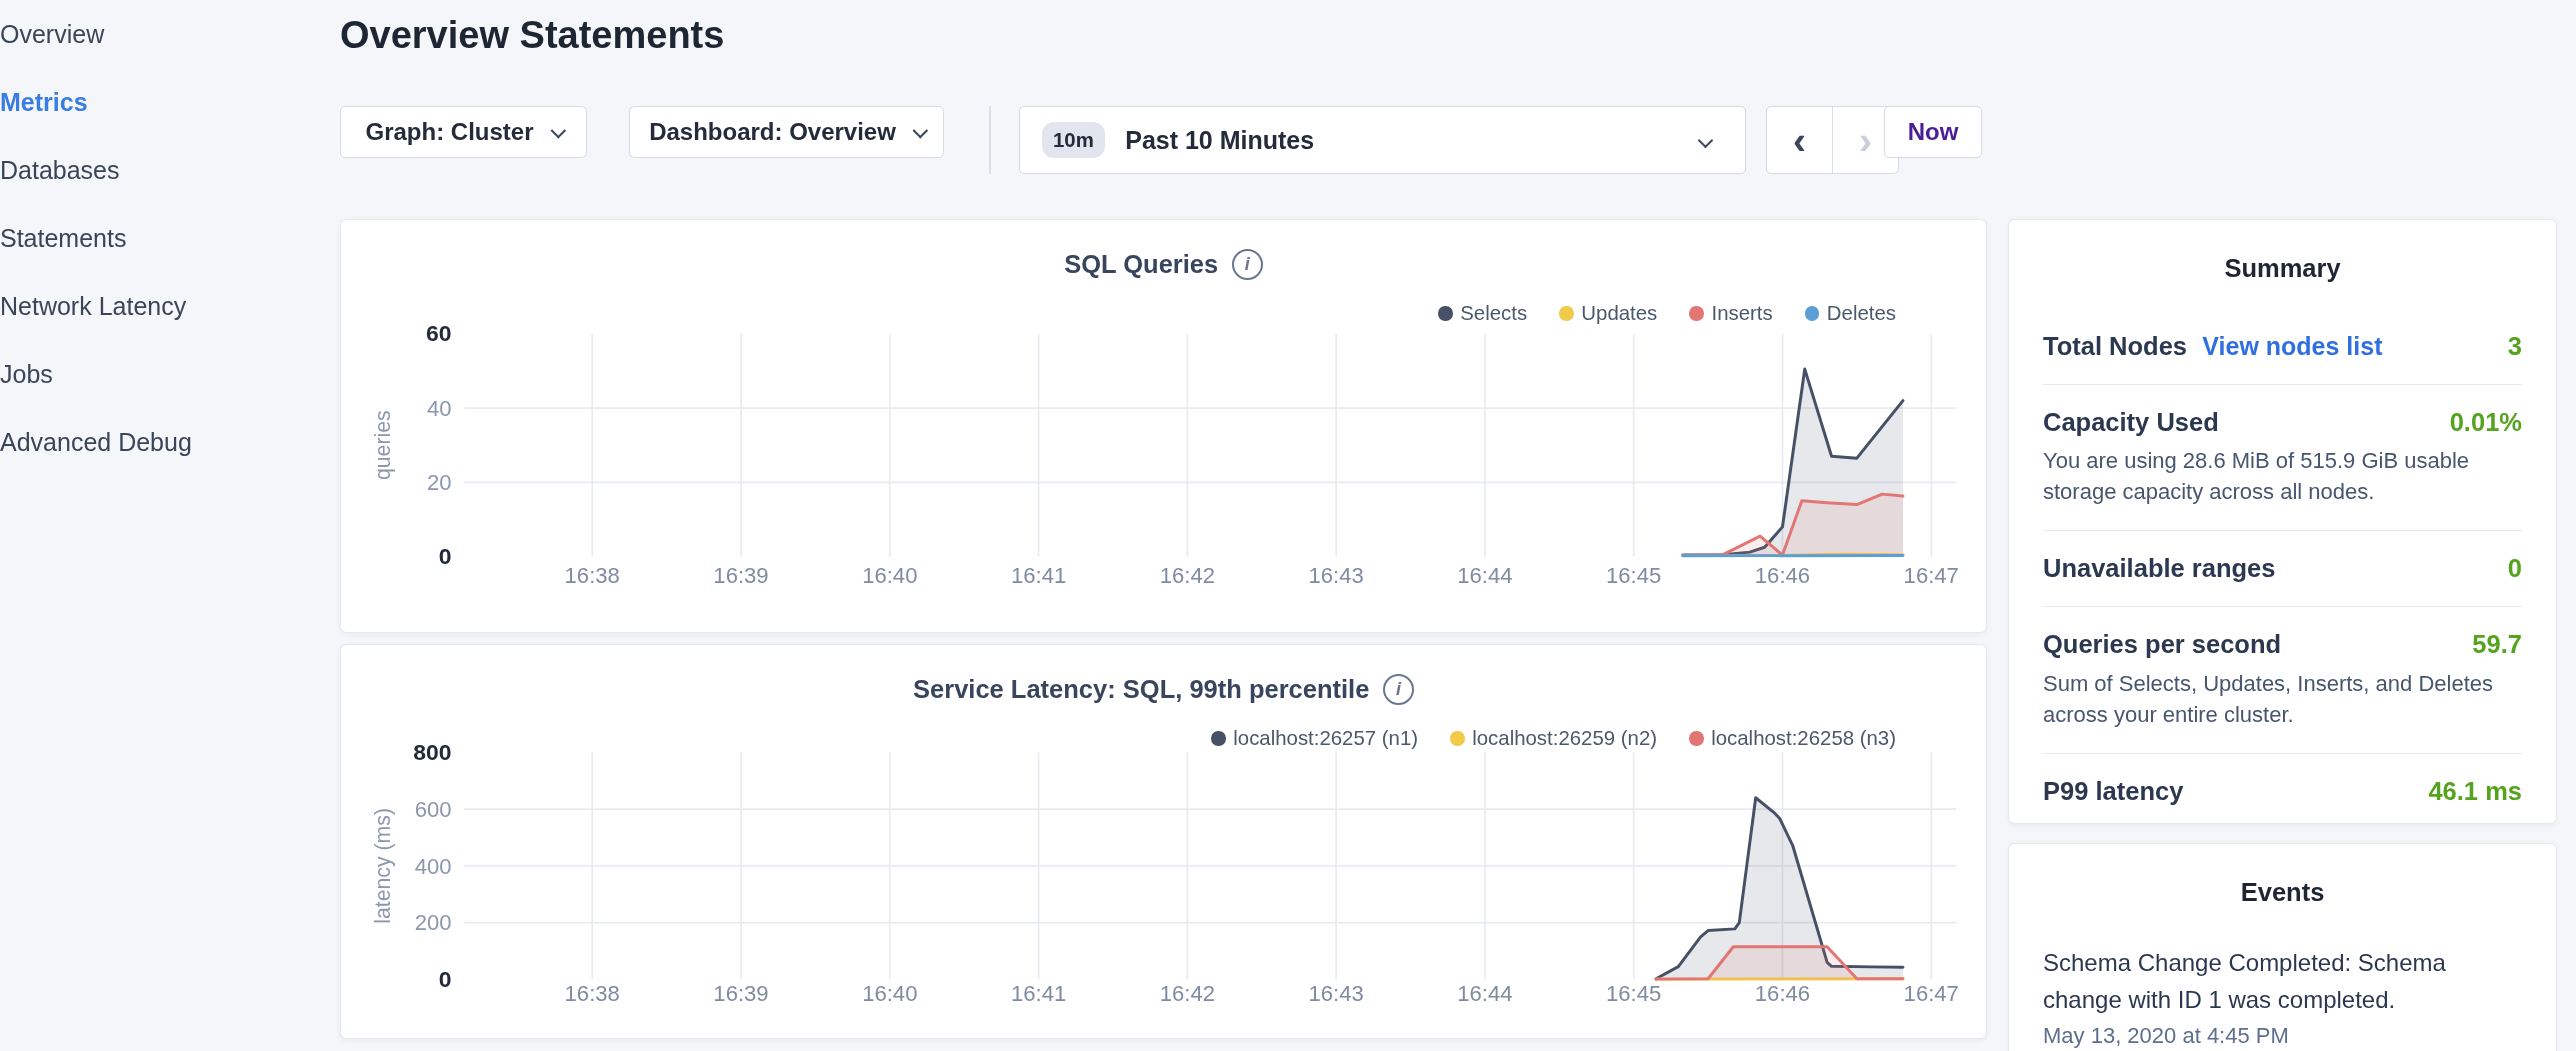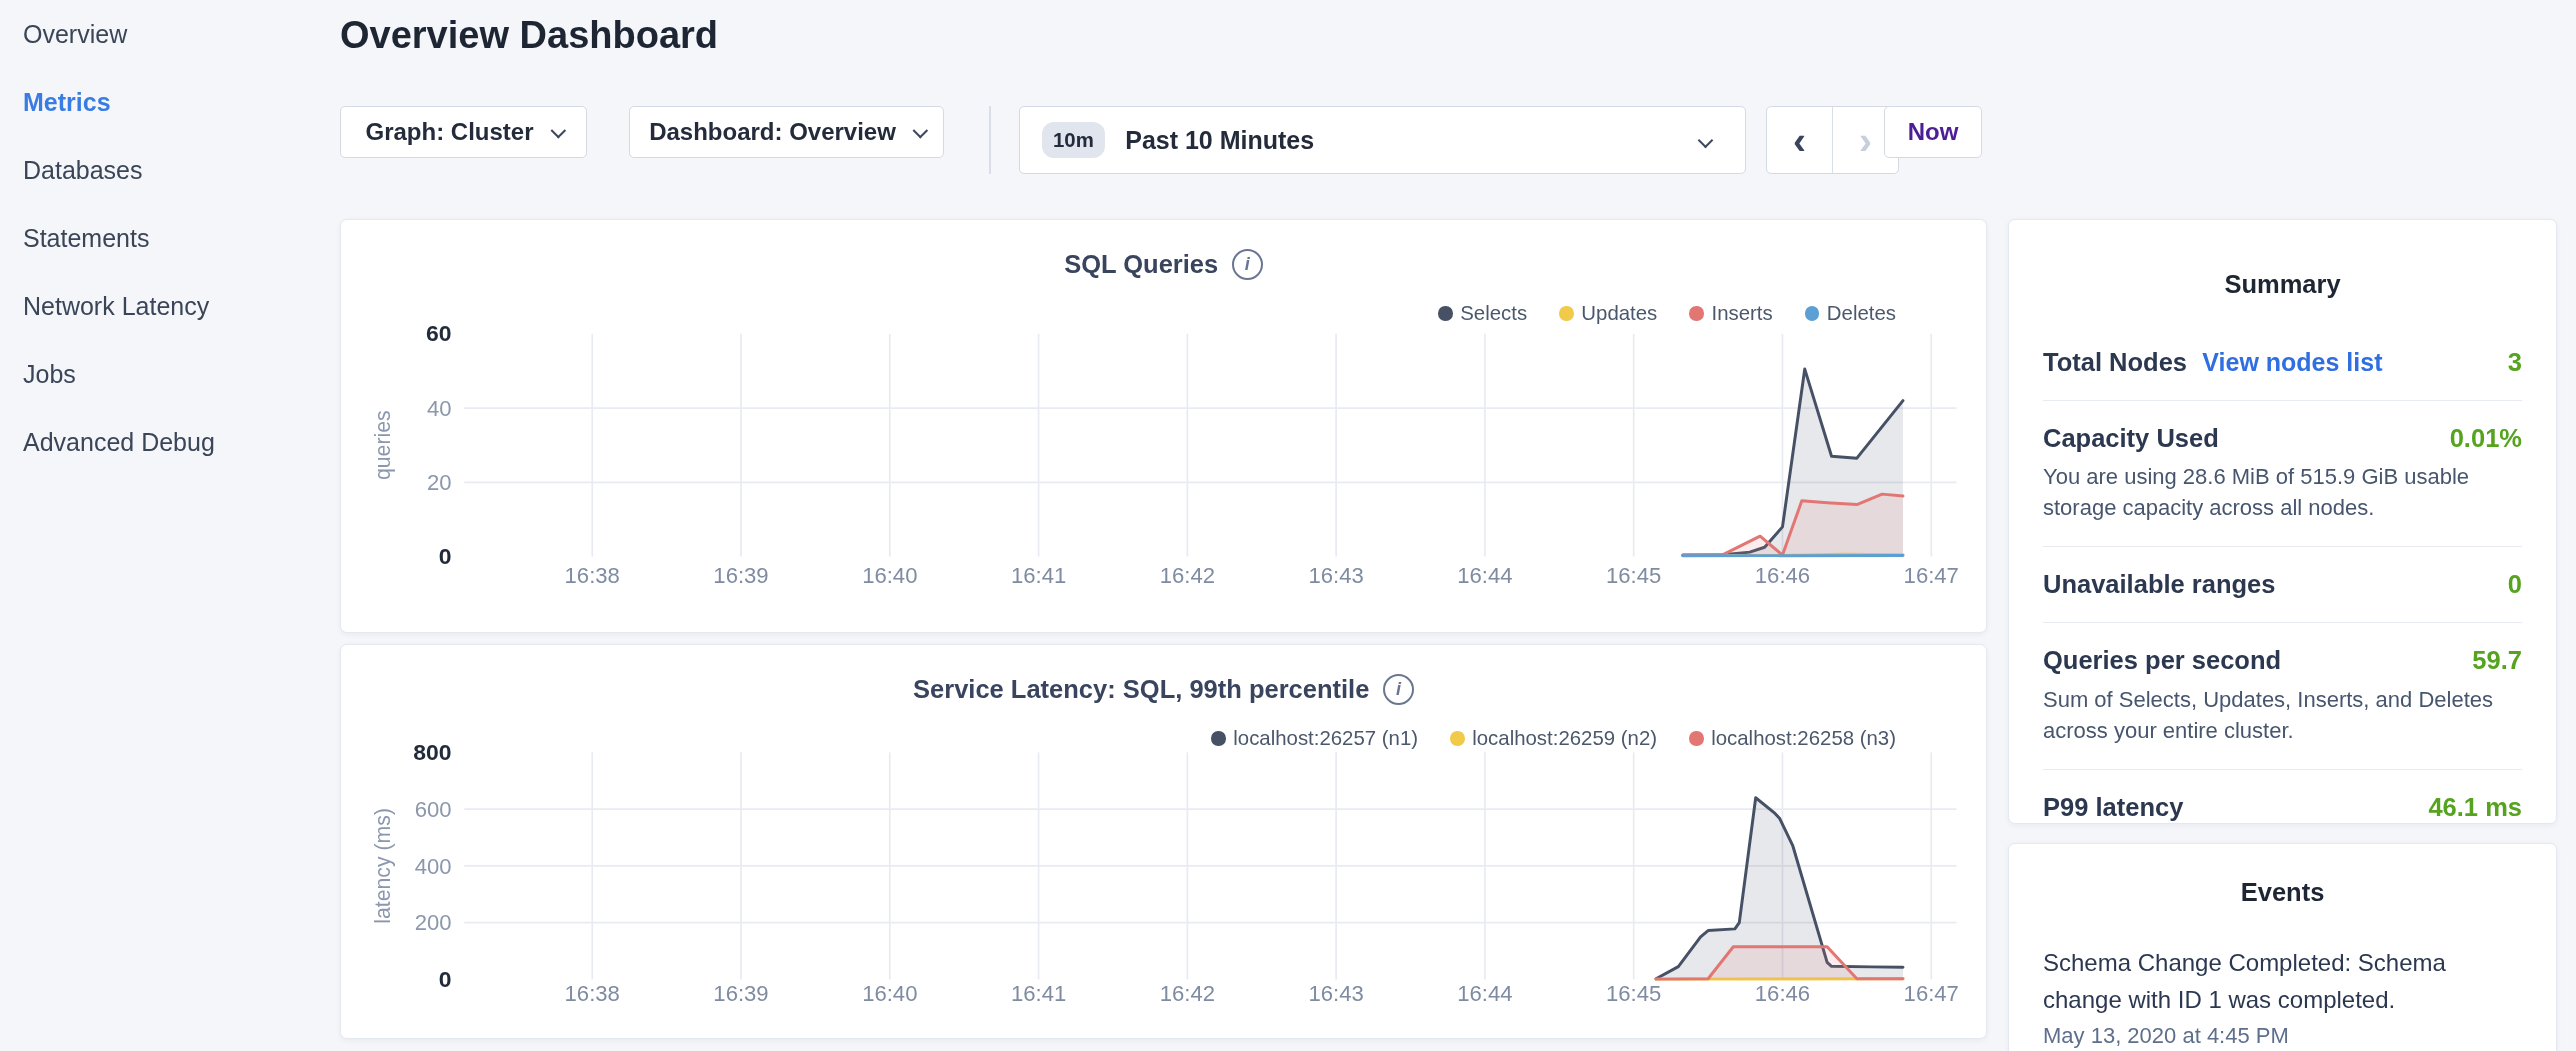--- a/index.html
+++ b/index.html
@@ -1,21 +1,21 @@
 <!DOCTYPE html>
 <html style="font-size:13.6px"><head>
 <meta charset="utf-8">
 <style>
   * { margin:0; padding:0; box-sizing:border-box; }
   html,body { width:2576px; height:1051px; overflow:hidden;
     font-family:"Liberation Sans", sans-serif; background:#f4f6fa; color:#242b3a; }
 
   
   .sidebar { position:absolute; left:0; top:0; width:340px; height:1051px; }
-  .nav-item { height:68px; display:flex; align-items:center; padding-left:23px;
+  .nav-item { height:68px; display:flex; align-items:center; 
     font-size:25px; color:#3a4557; cursor:pointer; }
   .nav-item.active { color:#3a7de2; font-weight:700; }
 
   
   .page-title { position:absolute; left:340px; top:13.6px; font-size:38px; font-weight:600; color:#1e2634; }
   .btn { position:absolute; top:106px; height:52px; background:#fff; border:1.3px solid #d4dae4;
     border-radius:5.1px; display:flex; align-items:center; justify-content:center;
     font-size:24px; font-weight:600; color:#242b3a; cursor:pointer; }
   .chev-down { width:11px; height:11px; border-right:2.6px solid #3c485e; border-bottom:2.6px solid #3c485e;
     transform:rotate(45deg) translateY(-2.6px); margin-left:17px; flex:0 0 auto; }
@@ -32,21 +32,21 @@
     font-size:39px; font-weight:600; line-height:1; cursor:pointer; }
   .pager-btn.prev { color:#39455e; border-right:1.3px solid #d9dee8; }
   .pager-btn.next { color:#c7cfdc; }
   .now-btn { left:1884px; width:98px; color:#4c1d95; font-weight:700; }
 
   
   .card { position:absolute; background:#fff; border:1.3px solid #e4e8ef; border-radius:6.8px;
     box-shadow:0 1.7px 5.1px rgba(36,42,53,0.05); }
   .chart-card-1 { left:340px; top:219px;  width:1647px; height:414px; }
   .chart-card-2 { left:340px; top:644px;  width:1647px; height:395px; }
-  .summary-card { left:2008px; top:219px; width:549px; height:605px; padding:16px 34px; }
+  .summary-card { left:2008px; top:219px; width:549px; height:605px; padding:0 34px; }
   .events-card  { left:2008px; top:843px; width:549px; height:357px; padding:0 34px; }
 
   .chart-title-row { text-align:center; margin-top:29px; font-size:0; }
   .chart-title { display:inline-block; vertical-align:middle; font-size:25.5px; font-weight:700; color:#39455e; }
   .info-icon { display:inline-flex; vertical-align:middle; align-items:center; justify-content:center;
     width:31px; height:31px; border:2.1px solid #6a7690; border-radius:50%; margin-left:13.6px;
     font-size:18px; font-weight:700; color:#6a7690; font-style:italic; cursor:pointer; }
   .legend { position:absolute; right:90px; top:82px; display:flex; gap:32px; }
   .legend-item { display:flex; align-items:center; gap:7.7px; font-size:20.4px; color:#4b586c; }
   .legend-dot { width:14.5px; height:14.5px; border-radius:50%; flex:0 0 auto; }
@@ -77,21 +77,21 @@
 <nav class="sidebar" id="sidebar">
     <div class="nav-item">Overview</div>
     <div class="nav-item active">Metrics</div>
     <div class="nav-item">Databases</div>
     <div class="nav-item">Statements</div>
     <div class="nav-item">Network Latency</div>
     <div class="nav-item">Jobs</div>
     <div class="nav-item">Advanced Debug</div>
   </nav>
 
-<h1 class="page-title">Overview Dashboard</h1>
+<h1 class="page-title">Overview Statements</h1>
 
 <div class="btn" style="left:340px; width:247px;">
   <span>Graph: Cluster</span>
   <span class="chev-down"></span>
 </div>
 <div class="btn" style="left:629px; width:315px;">
   <span>Dashboard: Overview</span>
   <span class="chev-down"></span>
 </div>
 <div class="toolbar-divider"></div>

